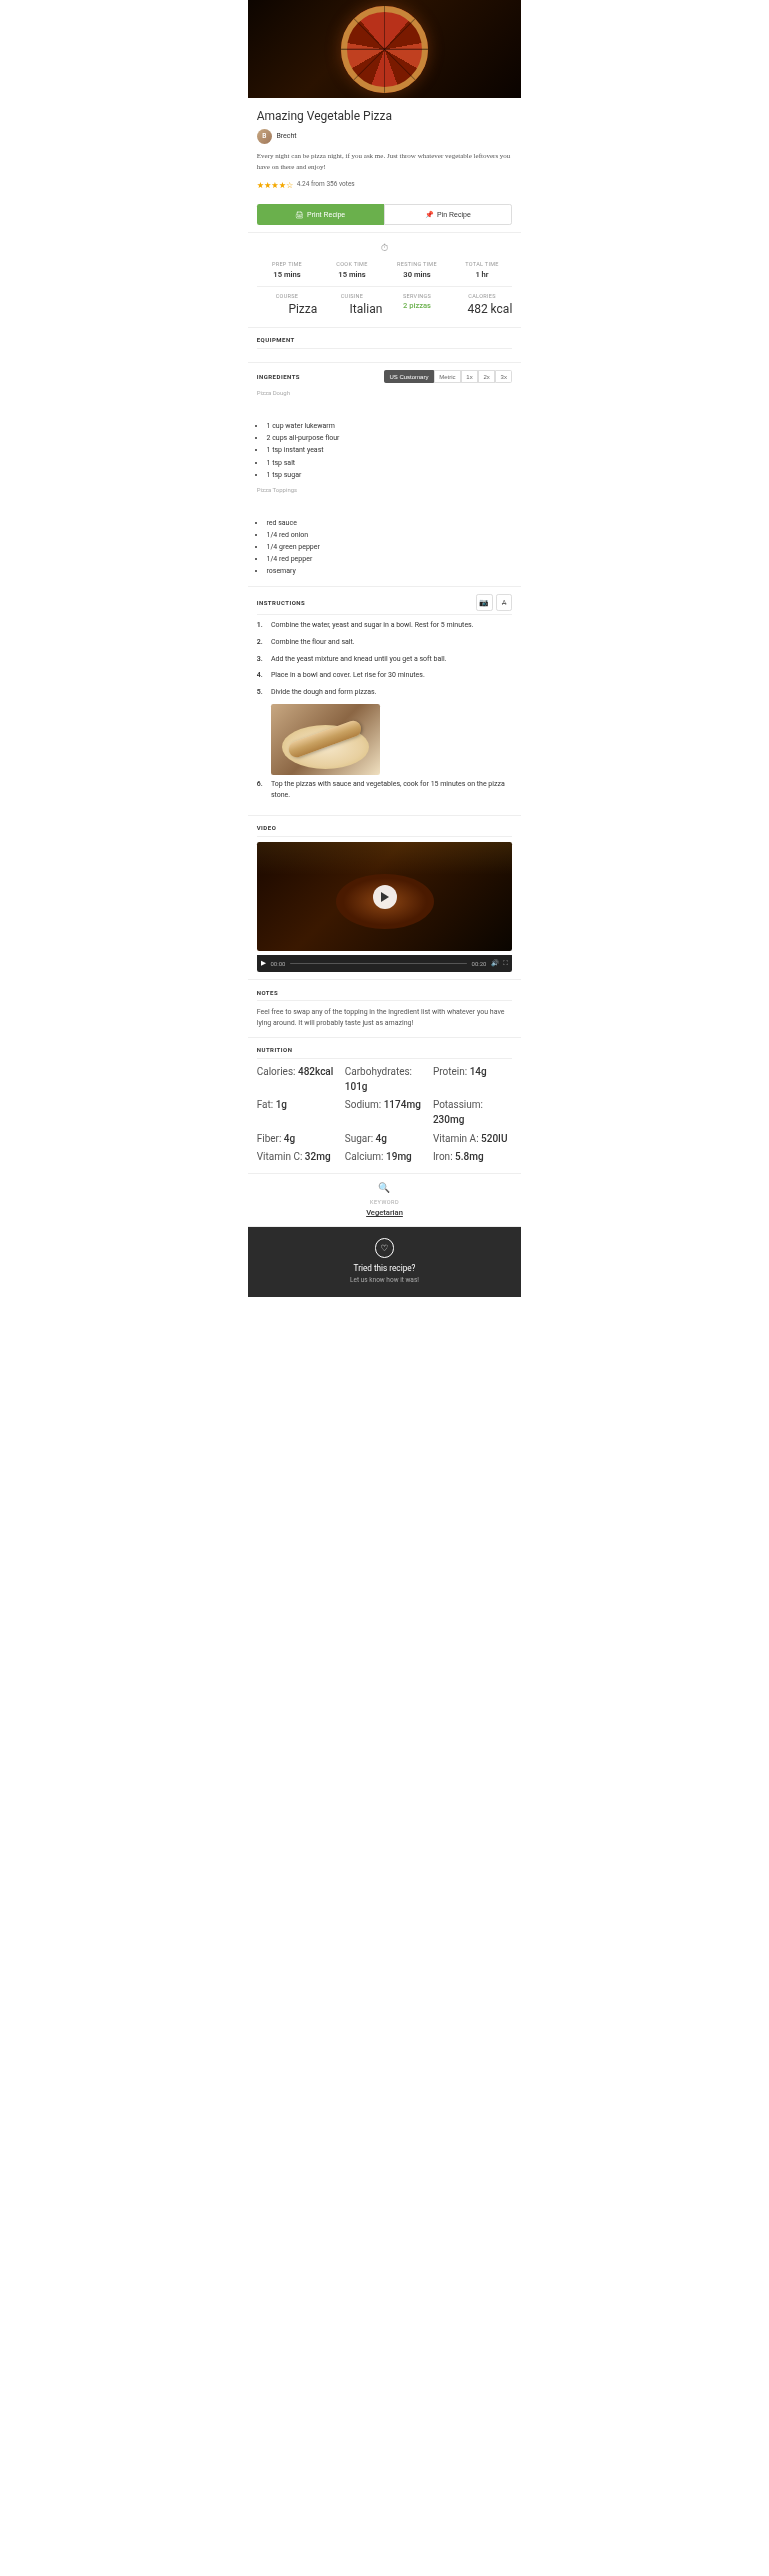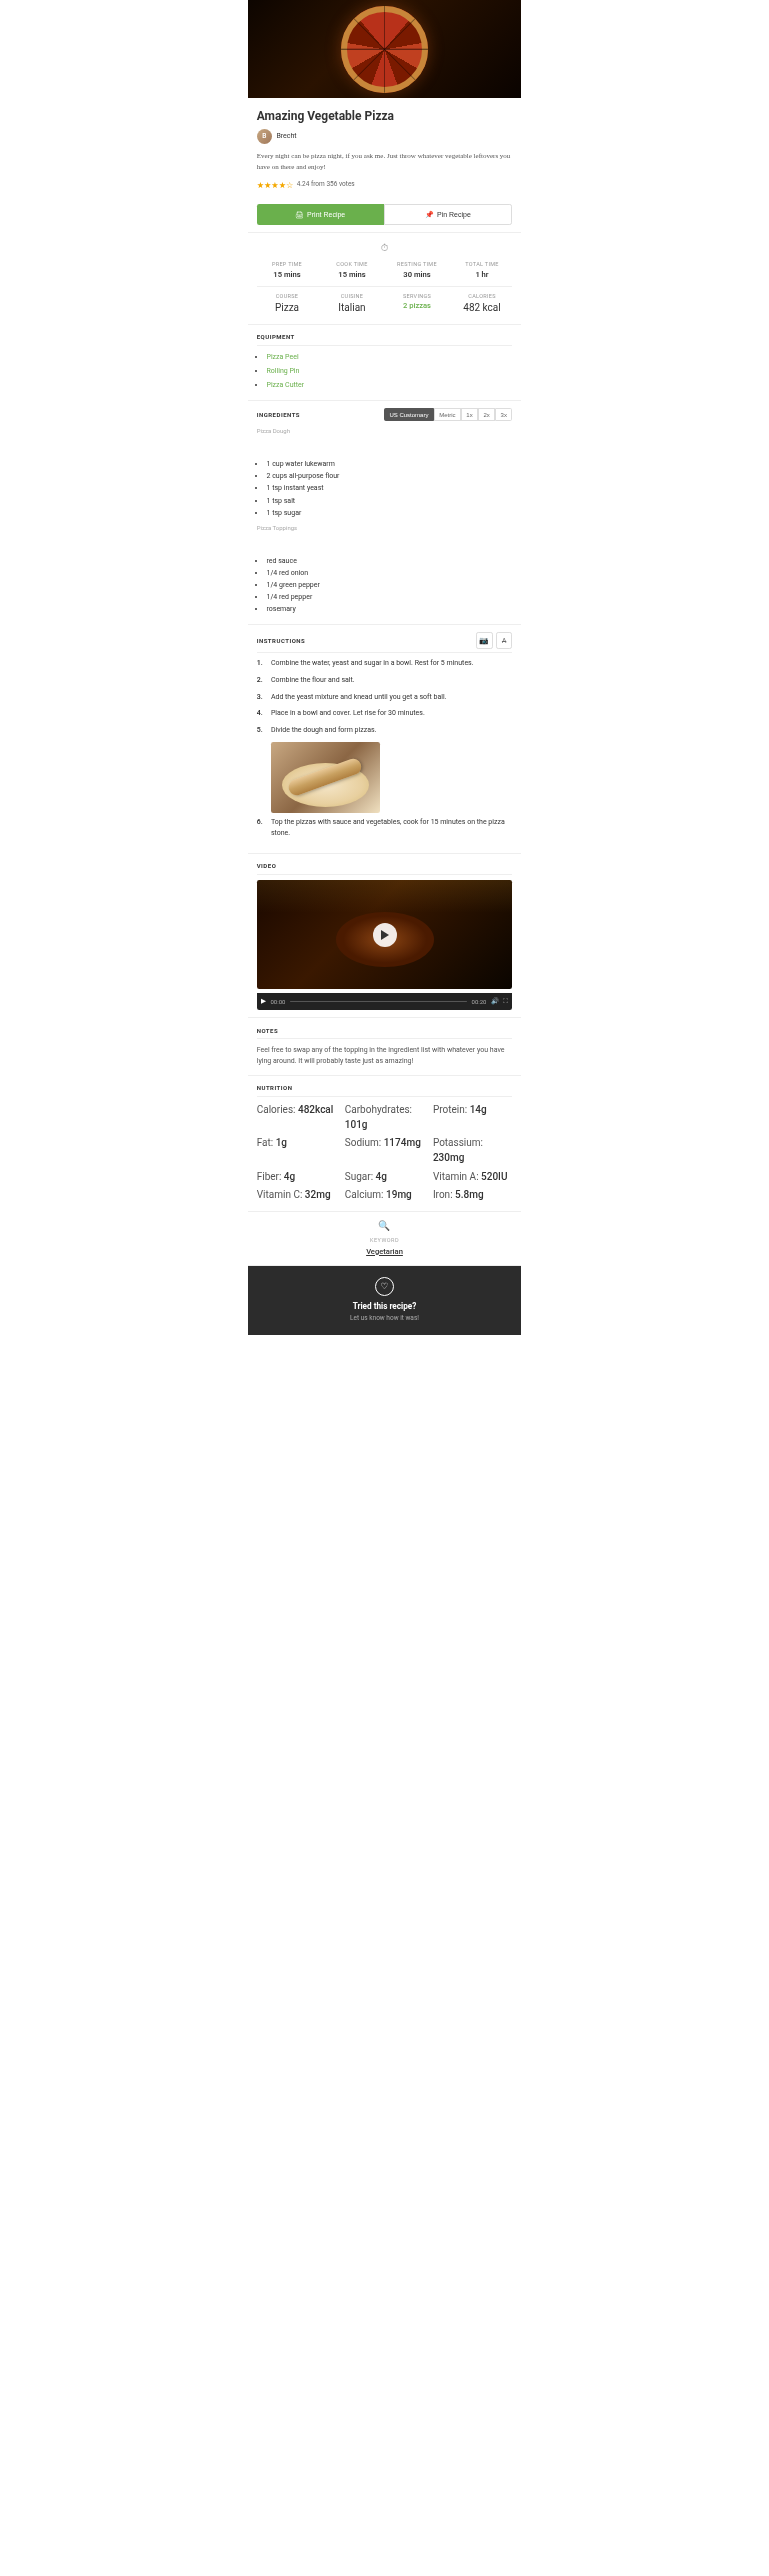--- a/index.html
+++ b/index.html
@@ -6,21 +6,21 @@
     body {
       font-family: -apple-system, BlinkMacSystemFont, 'Segoe UI', Roboto, sans-serif;
       background: #fff;
       color: #333;
       max-width: 273px;
       margin: 0 auto;
       font-size: 7.6px;
       line-height: 1.5;
     }
     .recipe-header { padding: 8.7px 8.7px 0 8.7px; }
-    .recipe-title { font-size: 12px; font-weight: 700; margin-bottom: 4.4px; }
+    .recipe-title { font-size: 12px; font-weight: 400; margin-bottom: 4.4px; }
     .author-row { display: flex; align-items: center; gap: 4.4px; margin-bottom: 6.5px; }
     .author-avatar {
       width: 15.3px; height: 15.3px; border-radius: 50%;
       background: linear-gradient(135deg, #c8a882, #a0785a);
       display: flex; align-items: center; justify-content: center;
       font-size: 6.5px; color: #fff; font-weight: 600;
     }
     .author-name { font-size: 7px; color: #333; }
     .recipe-desc { font-size: 7px; color: #555; margin-bottom: 5.5px; line-height: 1.6; font-family: Liberation Serif, serif; }
     .rating-row { display: flex; align-items: center; gap: 3.3px; margin-bottom: 6.5px; }
@@ -64,21 +64,21 @@
     }
     .time-item { text-align: center; }
     .time-label { font-size: 5.5px; color: #999; text-transform: uppercase; letter-spacing: 0.3px; }
     .time-value { font-size: 7.6px; font-weight: 600; color: #333; }
     .divider-h { border: none; border-top: 0.5px solid #eee; margin: 4.4px 0; }
     .course-grid {
       display: grid; grid-template-columns: repeat(4,1fr); gap: 4.4px;
     }
     .course-item { text-align: center; }
     .course-label { font-size: 5.5px; color: #999; text-transform: uppercase; letter-spacing: 0.3px; }
-    .course-value { font-size: 10px; color: #333; }
+    .course-value { font-size: 12px; color: #333; text-align: right; }
     .servings-value { font-size: 7.6px; color: #6ab04c; font-weight: 500; }
 
     .equipment-section, .ingredients-section, .instructions-section, .video-section, .notes-section, .nutrition-section, .keyword-section {
       padding: 7.6px 8.7px;
       border-bottom: 0.5px solid #eee;
     }
     .section-title {
       font-size: 6px; font-weight: 700; letter-spacing: 0.5px;
       text-transform: uppercase; color: #333; margin-bottom: 5.5px;
       border-bottom: 0.5px solid #eee; padding-bottom: 3.3px;
@@ -217,21 +217,21 @@
       color: #fff;
     }
     .heart-outline {
       width: 19.6px; height: 19.6px;
       border: 1.1px solid #fff;
       border-radius: 50%;
       display: flex; align-items: center; justify-content: center;
       margin: 0 auto 4.4px auto;
       font-size: 8.7px;
     }
-    .footer-cta-title { font-size: 8.2px; font-weight: 700; color: #fff; }
+    .footer-cta-title { font-size: 8.2px; font-weight: 400; color: #fff; }
     .footer-cta-sub { font-size: 6.5px; color: #aaa; margin-top: 1.1px; }
     .header-img-box {
       width: 100%; height: 98px;
       background: linear-gradient(135deg, #0d0500 0%, #2a1200 40%, #0a0300 100%);
       position: relative; overflow: hidden;
       display: flex; align-items: center; justify-content: center;
     }
     .pizza-plate {
       width: 87px; height: 87px;
       border-radius: 50%;
@@ -355,25 +355,20 @@
     </div>
     <div class="course-item">
       <div class="course-label">CALORIES</div>
       <div class="course-value">482 kcal</div>
     </div>
   </div>
 </div>
 
 <div class="equipment-section">
   <div class="section-title">EQUIPMENT</div>
-  <ul class="equipment-list">
-    <li><a style="color:#6ab04c;text-decoration:none;">Pizza Peel</a></li>
-    <li><a style="color:#6ab04c;text-decoration:none;">Rolling Pin</a></li>
-    <li><a style="color:#6ab04c;text-decoration:none;">Pizza Cutter</a></li>
-  </ul>
 </div>
 
 <div class="ingredients-section">
   <div class="ingredients-header">
     <div class="section-title" style="border:none;padding:0;margin:0;">INGREDIENTS</div>
     <div class="unit-buttons">
       <button class="unit-btn active">US Customary</button>
       <button class="unit-btn multiplier">Metric</button>
       <button class="unit-btn multiplier">1x</button>
       <button class="unit-btn multiplier">2x</button>

